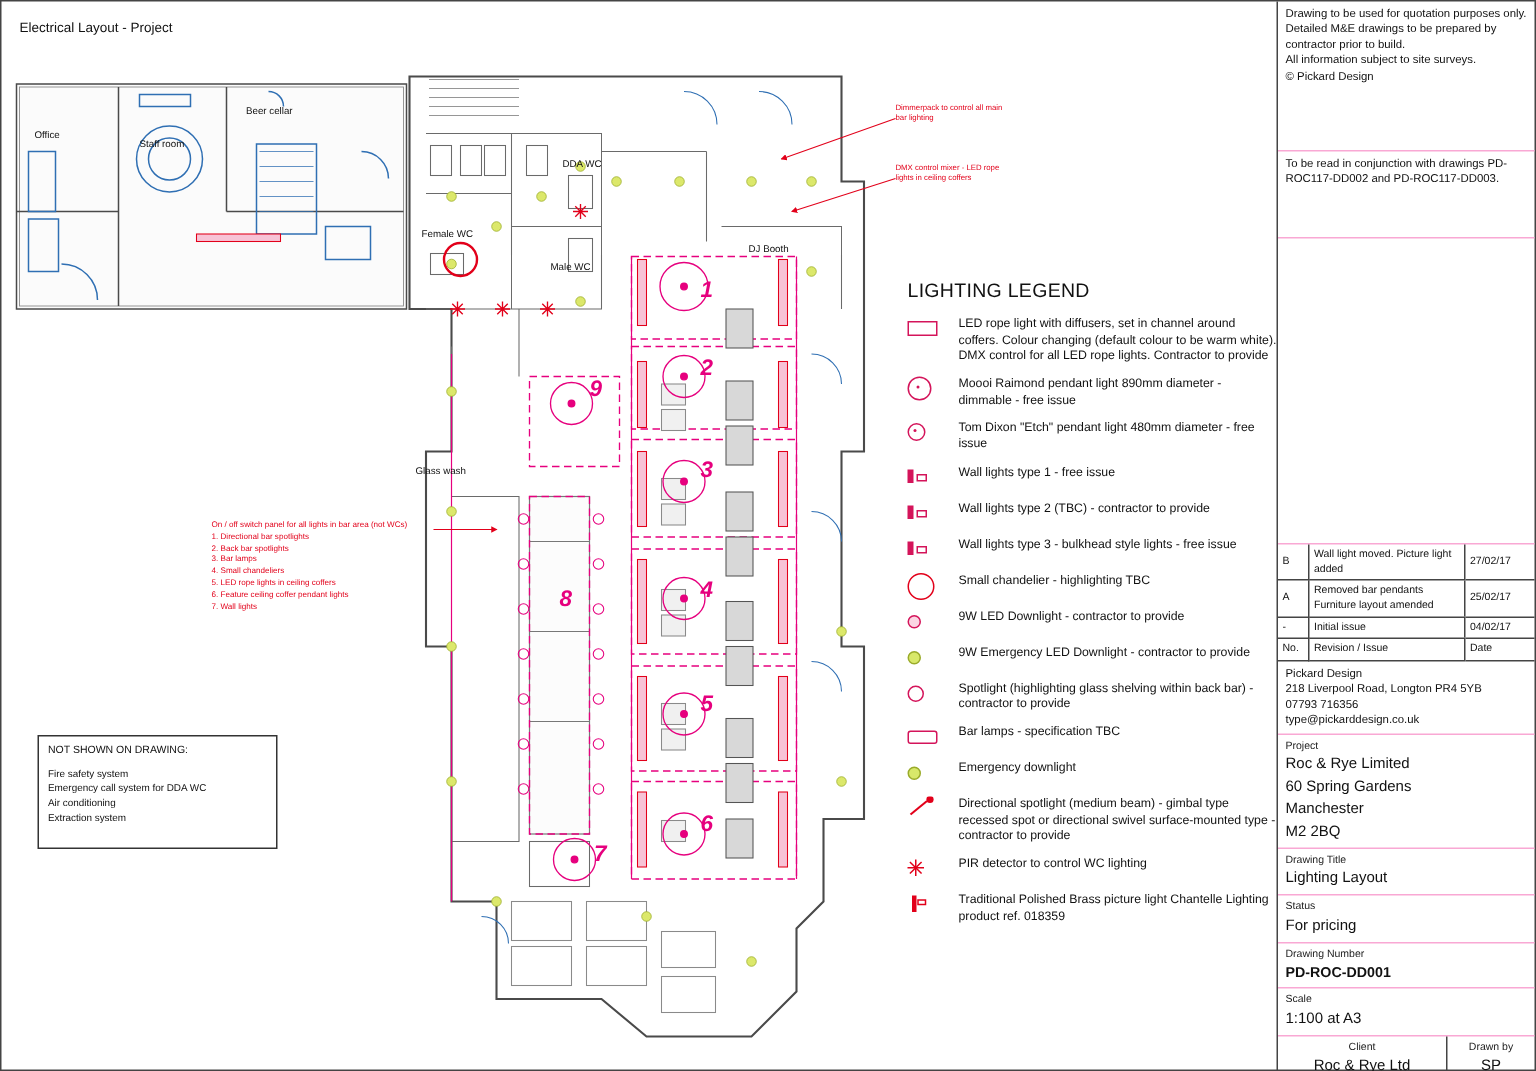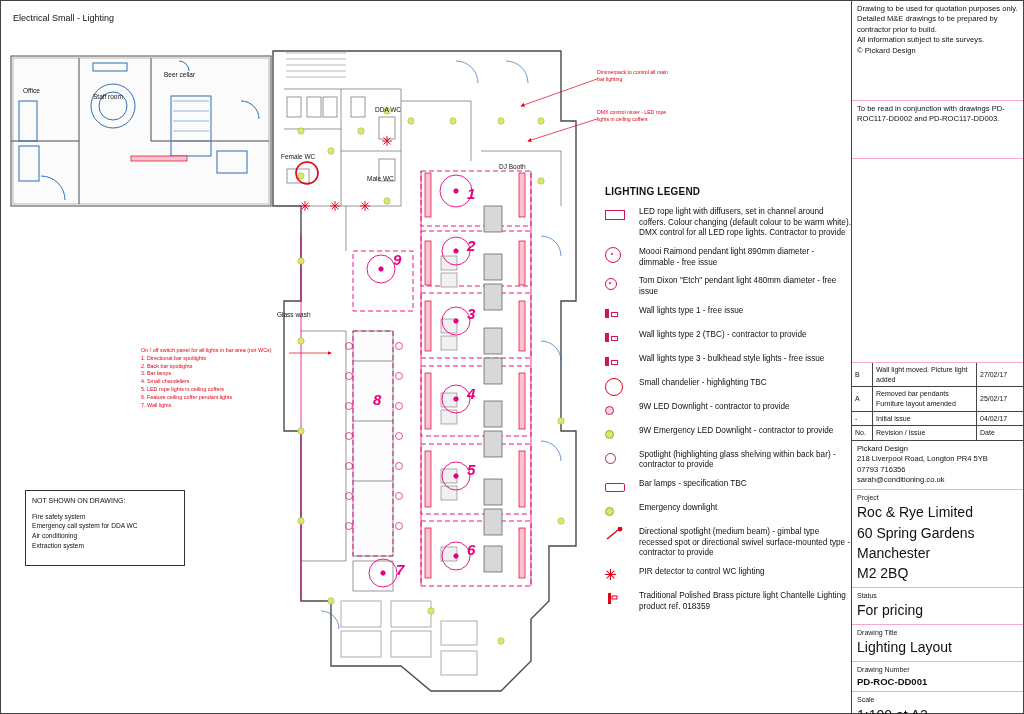--- a/index.html
+++ b/index.html
@@ -14,27 +14,27 @@
   #filler{height:204px;}
   .rev-table{width:100%;border-collapse:collapse;font-size:7px;}
   .rev-table td{border:0;border-bottom:1px solid #444;padding:2px 3px;vertical-align:middle;}
   .rev-table tr td:nth-child(1){width:14px;border-right:1px solid #444;}
   .rev-table tr td:nth-child(3){width:40px;border-left:1px solid #444;}
   .two-col{display:flex;}
   .two-col > div{box-sizing:border-box;padding:3px 5px;text-align:center;}
   .two-col > div:first-child{flex:1;border-right:1px solid #444;}
   .two-col > div:last-child{width:58px;}
   .lbl{color:#222;font-size:7px;}
-  .val{font-size:14px;margin-top:1px;}
+  .val{font-size:10px;margin-top:1px;}
   .valb{font-size:9.5px;font-weight:bold;margin-top:1px;}
   
   #drawing-header{left:12px;top:12px;font-size:9px;}
   
   #legend{left:604px;top:185px;width:246px;font-size:8.2px;}
-  #legend h3{font-size:10px;margin:0 0 10px 0;font-weight:bold;letter-spacing:.2px;}
+  #legend h3{font-size:13px;margin:0 0 10px 0;font-weight:normal;letter-spacing:.2px;}
   .lg-row{display:flex;margin-bottom:8px;}
   .lg-sym{width:34px;flex:0 0 34px;position:relative;height:16px;}
   .lg-txt{flex:1;line-height:1.3;}
   
   .s-rope{width:18px;height:8px;border:1px solid #d4145a;background:#fff;margin-top:3px;}
   .s-circ{width:14px;height:14px;border-radius:50%;border:1px solid #d4145a;position:relative;}
   .s-circ:after{content:"";position:absolute;left:5px;top:5px;width:2px;height:2px;border-radius:50%;background:#d4145a;}
   .s-circ.sm{width:10px;height:10px;margin-top:2px;}
   .s-circ.sm:after{left:3px;top:3px;}
   .s-chand{width:16px;height:16px;border-radius:50%;border:1.6px solid #e2001a;}
@@ -308,21 +308,21 @@
     <div class="plan-num" style="left:466px;top:384px;">4</div>
     <div class="plan-num" style="left:372px;top:390px;">8</div>
     <div class="plan-num" style="left:466px;top:460px;">5</div>
     <div class="plan-num" style="left:466px;top:540px;">6</div>
     <div class="plan-num" style="left:395px;top:560px;">7</div>
 
     <div class="abs smallred" style="left:596px;top:68px;width:80px;">Dimmerpack to control all main bar lighting</div>
     <div class="abs smallred" style="left:596px;top:108px;width:80px;">DMX control mixer - LED rope lights in ceiling coffers</div>
   </div>
 
-  <div id="drawing-header" class="abs">Electrical Small - Lighting</div>
+  <div id="drawing-header" class="abs">Electrical Layout - Project</div>
 
   <div id="switch-note" class="abs">
     <div>On / off switch panel for all lights in bar area (not WCs)</div>
     <div>1.   Directional bar spotlights</div>
     <div>2.   Back bar spotlights</div>
     <div>3.   Bar lamps</div>
     <div>4.   Small chandeliers</div>
     <div>5.   LED rope lights in ceiling coffers</div>
     <div>6.   Feature ceiling coffer pendant lights</div>
     <div>7.   Wall lights</div>
@@ -490,39 +490,39 @@
         <td>Revision / Issue</td>
         <td>Date</td>
       </tr>
     </tbody>
       </table>
 
     <div class="cell">
       <div>Pickard Design</div>
       <div>218 Liverpool Road, Longton PR4 5YB</div>
       <div>07793 716356</div>
-      <div>sarah@conditioning.co.uk</div>
+      <div>type@pickarddesign.co.uk</div>
     </div>
 
     <div class="cell">
       <div class="lbl">Project</div>
       <div class="val">Roc &amp; Rye Limited</div>
       <div class="val">60 Spring Gardens</div>
       <div class="val">Manchester</div>
       <div class="val">M2 2BQ</div>
     </div>
 
     <div class="cell">
+      <div class="lbl">Drawing  Title</div>
+      <div class="val">Lighting Layout</div>
+    </div>
+
+    <div class="cell">
       <div class="lbl">Status</div>
       <div class="val">For pricing</div>
-    </div>
-
-    <div class="cell">
-      <div class="lbl">Drawing  Title</div>
-      <div class="val">Lighting Layout</div>
     </div>
 
     <div class="cell">
       <div class="lbl">Drawing  Number</div>
       <div class="valb">PD-ROC-DD001</div>
     </div>
 
     <div class="cell">
       <div class="lbl">Scale</div>
       <div class="val">1:100 at A3</div>

